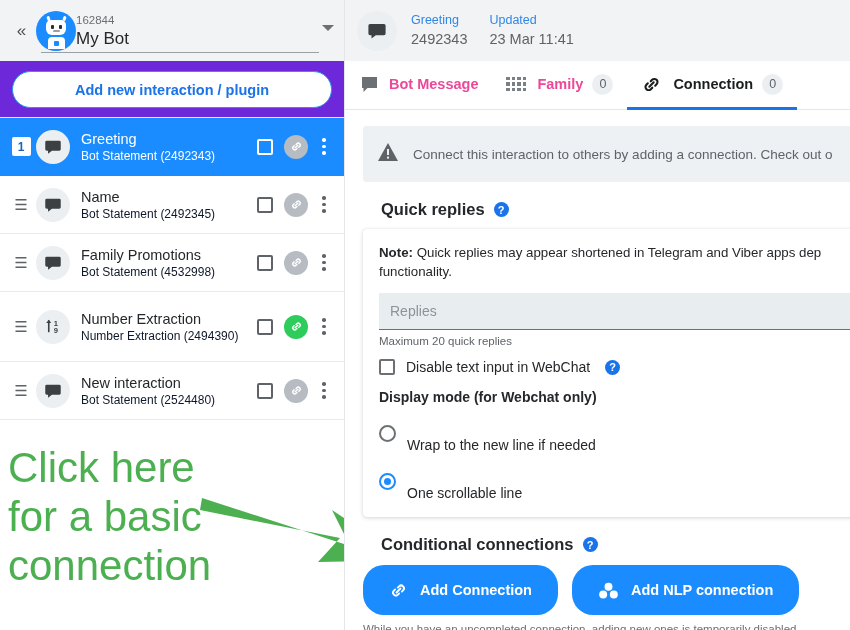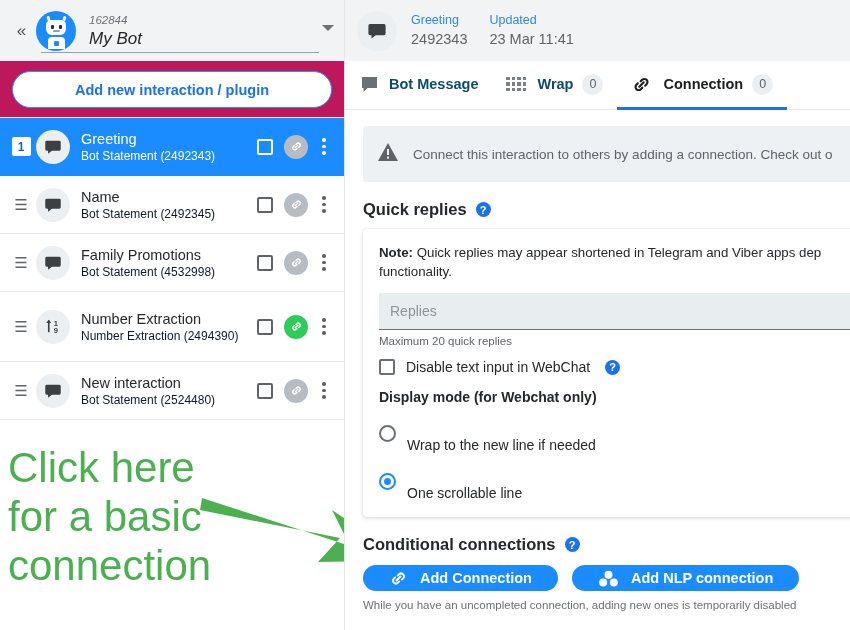--- a/index.html
+++ b/index.html
@@ -54,32 +54,32 @@
     position: absolute; top: 5px; width: 3px; height: 5px; background: #fff; border-radius: 2px;
   }
   .bot-avatar .rb-ant.l { left: 11px; transform: rotate(-20deg); }
   .bot-avatar .rb-ant.r { left: 27px; transform: rotate(20deg); }
   .bot-avatar .rb-body {
     position: absolute; left: 12px; top: 26px; width: 17px; height: 12px; background: #fff; border-radius: 4px 4px 0 0;
   }
   .bot-avatar .rb-btn {
     position: absolute; left: 18px; top: 30px; width: 5px; height: 5px; background: #1a8cff; border-radius: 1px;
   }
-  .bot-meta { margin-left: 13px; flex: 1; padding-top: 2px; font-style: italic; }
+  .bot-meta { margin-left: 0; flex: 1; padding-top: 2px; }
   .bot-id { font-size: 11.5px; color: #6b7075; line-height: 15px; }
   .bot-name { font-size: 17px; color: #25282b; line-height: 22px; }
   .bot-underline {
     position: absolute; left: 41px; right: 25px; bottom: 8px; height: 1px; background: #9aa0a6;
   }
   .bot-caret {
     width: 0; height: 0; border-left: 6px solid transparent; border-right: 6px solid transparent;
     border-top: 6px solid #6b7075; margin-bottom: 6px; cursor: pointer;
   }
 
-  .add-row { padding: 10px 12px 9px 12px; background: #be185d; }
+  .add-row { padding: 10px 12px 9px 12px; background: #6d28d9; }
   .add-btn {
     width: 100%; height: 37px; border: 1px solid #2196f3; border-radius: 20px;
     background: #fff; color: #1a73e8; font-size: 14.5px; font-weight: bold;
     display: flex; align-items: center; justify-content: center; cursor: pointer;
     font-family: "Liberation Sans", sans-serif;
   }
 
   .inter-list { border-top: 1px solid #e4e6e9; }
   .inter-row {
     display: flex; align-items: center;
@@ -155,40 +155,40 @@
   .ia-col { margin-right: 22px; }
   .ia-col .lbl { font-size: 12.5px; color: #2f86e8; line-height: 17px; font-weight: normal; }
   .ia-col .val { font-size: 14.5px; color: #5f6368; line-height: 20px; }
 
   .tabs { height: 49px; display: flex; align-items: stretch; border-bottom: 1px solid #e4e6e9; background: #fff; }
   .tab {
     display: flex; align-items: center; padding: 0 14px; cursor: pointer;
     border-bottom: 3px solid transparent; margin-bottom: -1px;
   }
   .tab .t-ic { margin-right: 11px; display: flex; align-items: center; }
-  .tab .t-lbl { font-size: 14.5px; color: #0c4a6e; font-weight: bold; }
+  .tab .t-lbl { font-size: 14.5px; color: #ec4899; font-weight: bold; }
   .tab .t-cnt {
     margin-left: 9px; min-width: 21px; height: 21px; border-radius: 11px; background: #eceff1;
     font-size: 12.5px; color: #5f6368; display: flex; align-items: center; justify-content: center; padding: 0 6px;
   }
   .tab.active { border-bottom-color: #1a73e8; }
   .tab.active .t-lbl { color: #1b1d1f; }
   .tab#tab-bot-message { padding-left: 16px; }
   .tab-cards-ic { display: grid; grid-template-columns: repeat(4, 3.5px); grid-template-rows: repeat(3, 3.5px); gap: 2px; }
   .tab-cards-ic i { background: #7a8085; display: block; width: 3.5px; height: 3.5px; }
 
   .content { padding: 16px 0 0 18px; }
   .alert {
     background: #eef1f4; border-radius: 3px; height: 56px; display: flex; align-items: center;
     padding: 0 14px; margin-right: -30px;
   }
   .alert .a-txt { font-size: 13.5px; color: #5f6368; margin-left: 14px; white-space: nowrap; }
 
   .sec-title { display: flex; align-items: center; margin-top: 18px; }
-  .sec-title .st { font-size: 16.5px; font-weight: bold; color: #25282b; }
+  .sec-title .st { font-size: 16.5px; font-weight: bold; color: #25282b; margin-left: 18px; }
   .help-dot {
     width: 15px; height: 15px; border-radius: 50%; background: #1a73e8; color: #fff;
     font-size: 11px; font-weight: bold; display: flex; align-items: center; justify-content: center;
     margin-left: 9px; cursor: pointer; font-family: "Liberation Sans", sans-serif;
   }
 
   .card {
     margin-top: 10px; margin-right: -40px; background: #fff; border-radius: 4px;
     box-shadow: 0 1px 4px rgba(0,0,0,0.16), 0 0 1px rgba(0,0,0,0.12);
     padding: 14px 16px 16px 16px;
@@ -215,21 +215,21 @@
   }
   .radio.on { border-color: #1a8cff; }
   .radio.on::after {
     content: ""; position: absolute; left: 3px; top: 3px; width: 7px; height: 7px;
     border-radius: 50%; background: #1a8cff;
   }
   .radio-row .lbl { font-size: 14px; color: #25282b; margin-left: 11px; margin-top: 23px; }
 
   .btn-row { display: flex; gap: 14px; margin-top: 11px; }
   .pill {
-    height: 26px; border-radius: 21px; background: #1a8cff; color: #fff;
+    height: 50px; border-radius: 21px; background: #1a8cff; color: #fff;
     display: flex; align-items: center; justify-content: center; padding: 0 26px;
     font-size: 14.5px; font-weight: bold; cursor: pointer; border: none;
     font-family: "Liberation Sans", sans-serif; white-space: nowrap;
   }
   .pill .p-ic { margin-right: 12px; display: flex; align-items: center; }
   .disclaimer { font-size: 11.5px; color: #6b7075; margin-top: 8px; }
 </style>
 </head>
 <body>
 
@@ -441,21 +441,21 @@
               <i></i>
               <i></i>
               <i></i>
               <i></i>
               <i></i>
               <i></i>
               <i></i>
               <i></i>
             </span>
         </span>
-        <span class="t-lbl">Wrap</span>
+        <span class="t-lbl">Family</span>
         <span class="t-cnt">0</span>
       </div>
       <div class="tab active" id="tab-connections">
         <span class="t-ic">
           <svg width="21" height="21" viewBox="0 0 24 24" fill="none" stroke="#1b1d1f" stroke-width="2.4" stroke-linecap="round">
             <path d="M9.5 14.5 L14.5 9.5"></path>
             <path d="M7.8 10.6 L6.2 12.2 a3.6 3.6 0 0 0 5.1 5.1 l1.6 -1.6"></path>
             <path d="M16.2 13.4 L17.8 11.8 a3.6 3.6 0 0 0 -5.1 -5.1 l-1.6 1.6"></path>
           </svg>
         </span>

